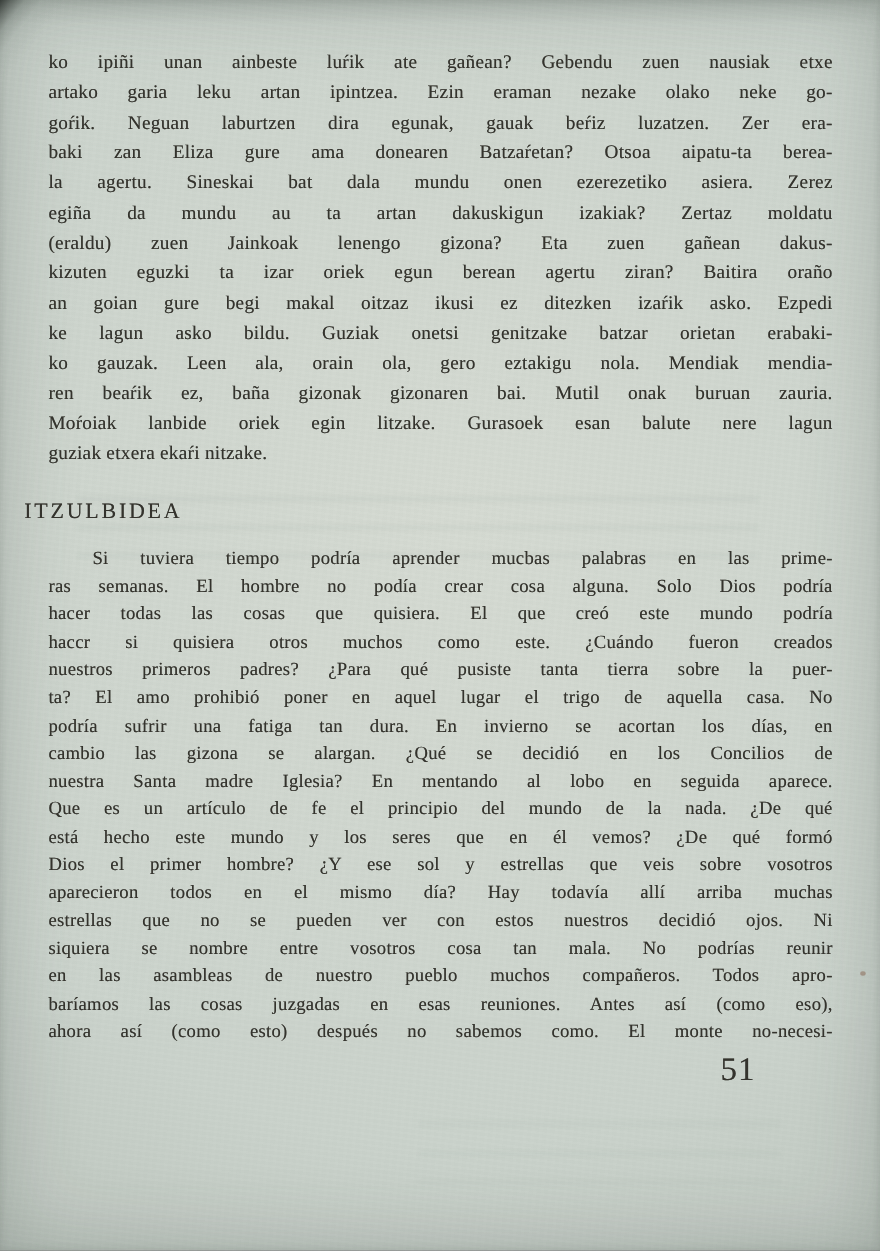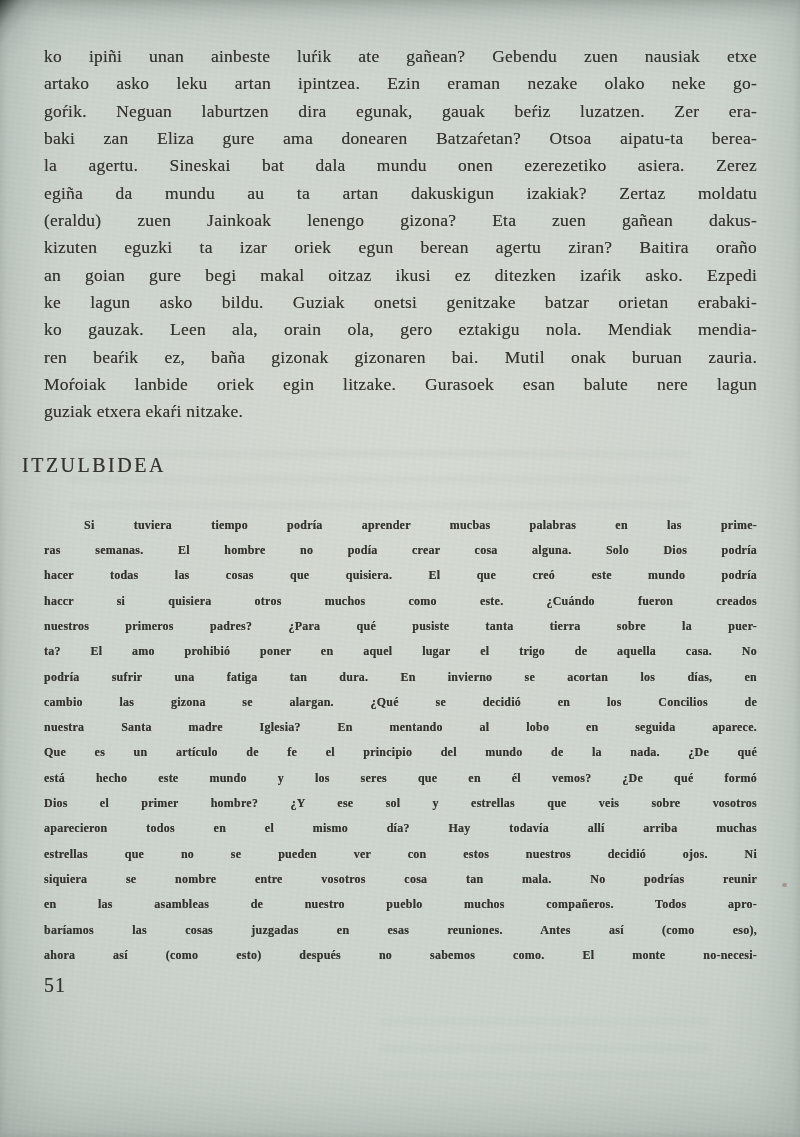--- a/index.html
+++ b/index.html
@@ -45,36 +45,37 @@
     letter-spacing:0.015em;
   }
   .para{margin:0;}
   .para .line{
     text-align:justify;
     text-align-last:justify;
     white-space:normal;
   }
   .para-basque{font-size:17.5px;line-height:27.35px;}
   .para-basque.short-last .line-last{text-align-last:left;}
-  .para-spanish{font-size:12px;line-height:25.3px;margin-top:36px;font-weight:bold;}
+  .para-spanish{font-size:17px;line-height:25.3px;margin-top:18px;}
   .para-spanish.indent-first .line:first-child{text-indent:40px;}
   .section-heading{
     display:block;
     margin:27px 0 0 0;
     line-height:24px;
     font-size:20px;
     font-weight:normal;
     letter-spacing:2.5px;
     text-align:left;
     transform:translateX(-22px);
   }
   .page-number{
     margin-top:6px;
+    text-align:right;
     padding-right:70px;
-    font-size:20px;
+    font-size:30px;
     letter-spacing:1px;
   }
   
   .ghost{position:absolute;pointer-events:none;filter:blur(2px);}
   .ghost-a{
     left:70px;top:450px;width:620px;height:58px;opacity:.45;
     background:repeating-linear-gradient(180deg,
       rgba(92,116,106,0.09) 0 7px, rgba(92,116,106,0) 7px 26px);
   }
   .ghost-b{
@@ -94,21 +95,21 @@
   <div class="grain"></div>
   <div class="edge-top"></div>
   <div class="corner-tl"></div>
   <div class="ghost ghost-a"></div>
   <div class="ghost ghost-b"></div>
   <div class="speck"></div>
 
   <div class="textblock">
     <div class="para para-basque short-last">
         <div class="line">ko ipiñi unan ainbeste luŕik ate gañean? Gebendu zuen nausiak etxe</div>
-        <div class="line">artako asko leku artan ipintzea. Ezin eraman nezake olako neke go-</div>
+        <div class="line">artako garia leku artan ipintzea. Ezin eraman nezake olako neke go-</div>
         <div class="line">goŕik. Neguan laburtzen dira egunak, gauak beŕiz luzatzen. Zer era-</div>
         <div class="line">baki zan Eliza gure ama donearen Batzaŕetan? Otsoa aipatu-ta berea-</div>
         <div class="line">la agertu. Sineskai bat dala mundu onen ezerezetiko asiera. Zerez</div>
         <div class="line">egiña da mundu au ta artan dakuskigun izakiak? Zertaz moldatu</div>
         <div class="line">(eraldu) zuen Jainkoak lenengo gizona? Eta zuen gañean dakus-</div>
         <div class="line">kizuten eguzki ta izar oriek egun berean agertu ziran? Baitira oraño</div>
         <div class="line">an goian gure begi makal oitzaz ikusi ez ditezken izaŕik asko. Ezpedi</div>
         <div class="line">ke lagun asko bildu. Guziak onetsi genitzake batzar orietan erabaki-</div>
         <div class="line">ko gauzak. Leen ala, orain ola, gero eztakigu nola. Mendiak mendia-</div>
         <div class="line">ren beaŕik ez, baña gizonak gizonaren bai. Mutil onak buruan zauria.</div>

